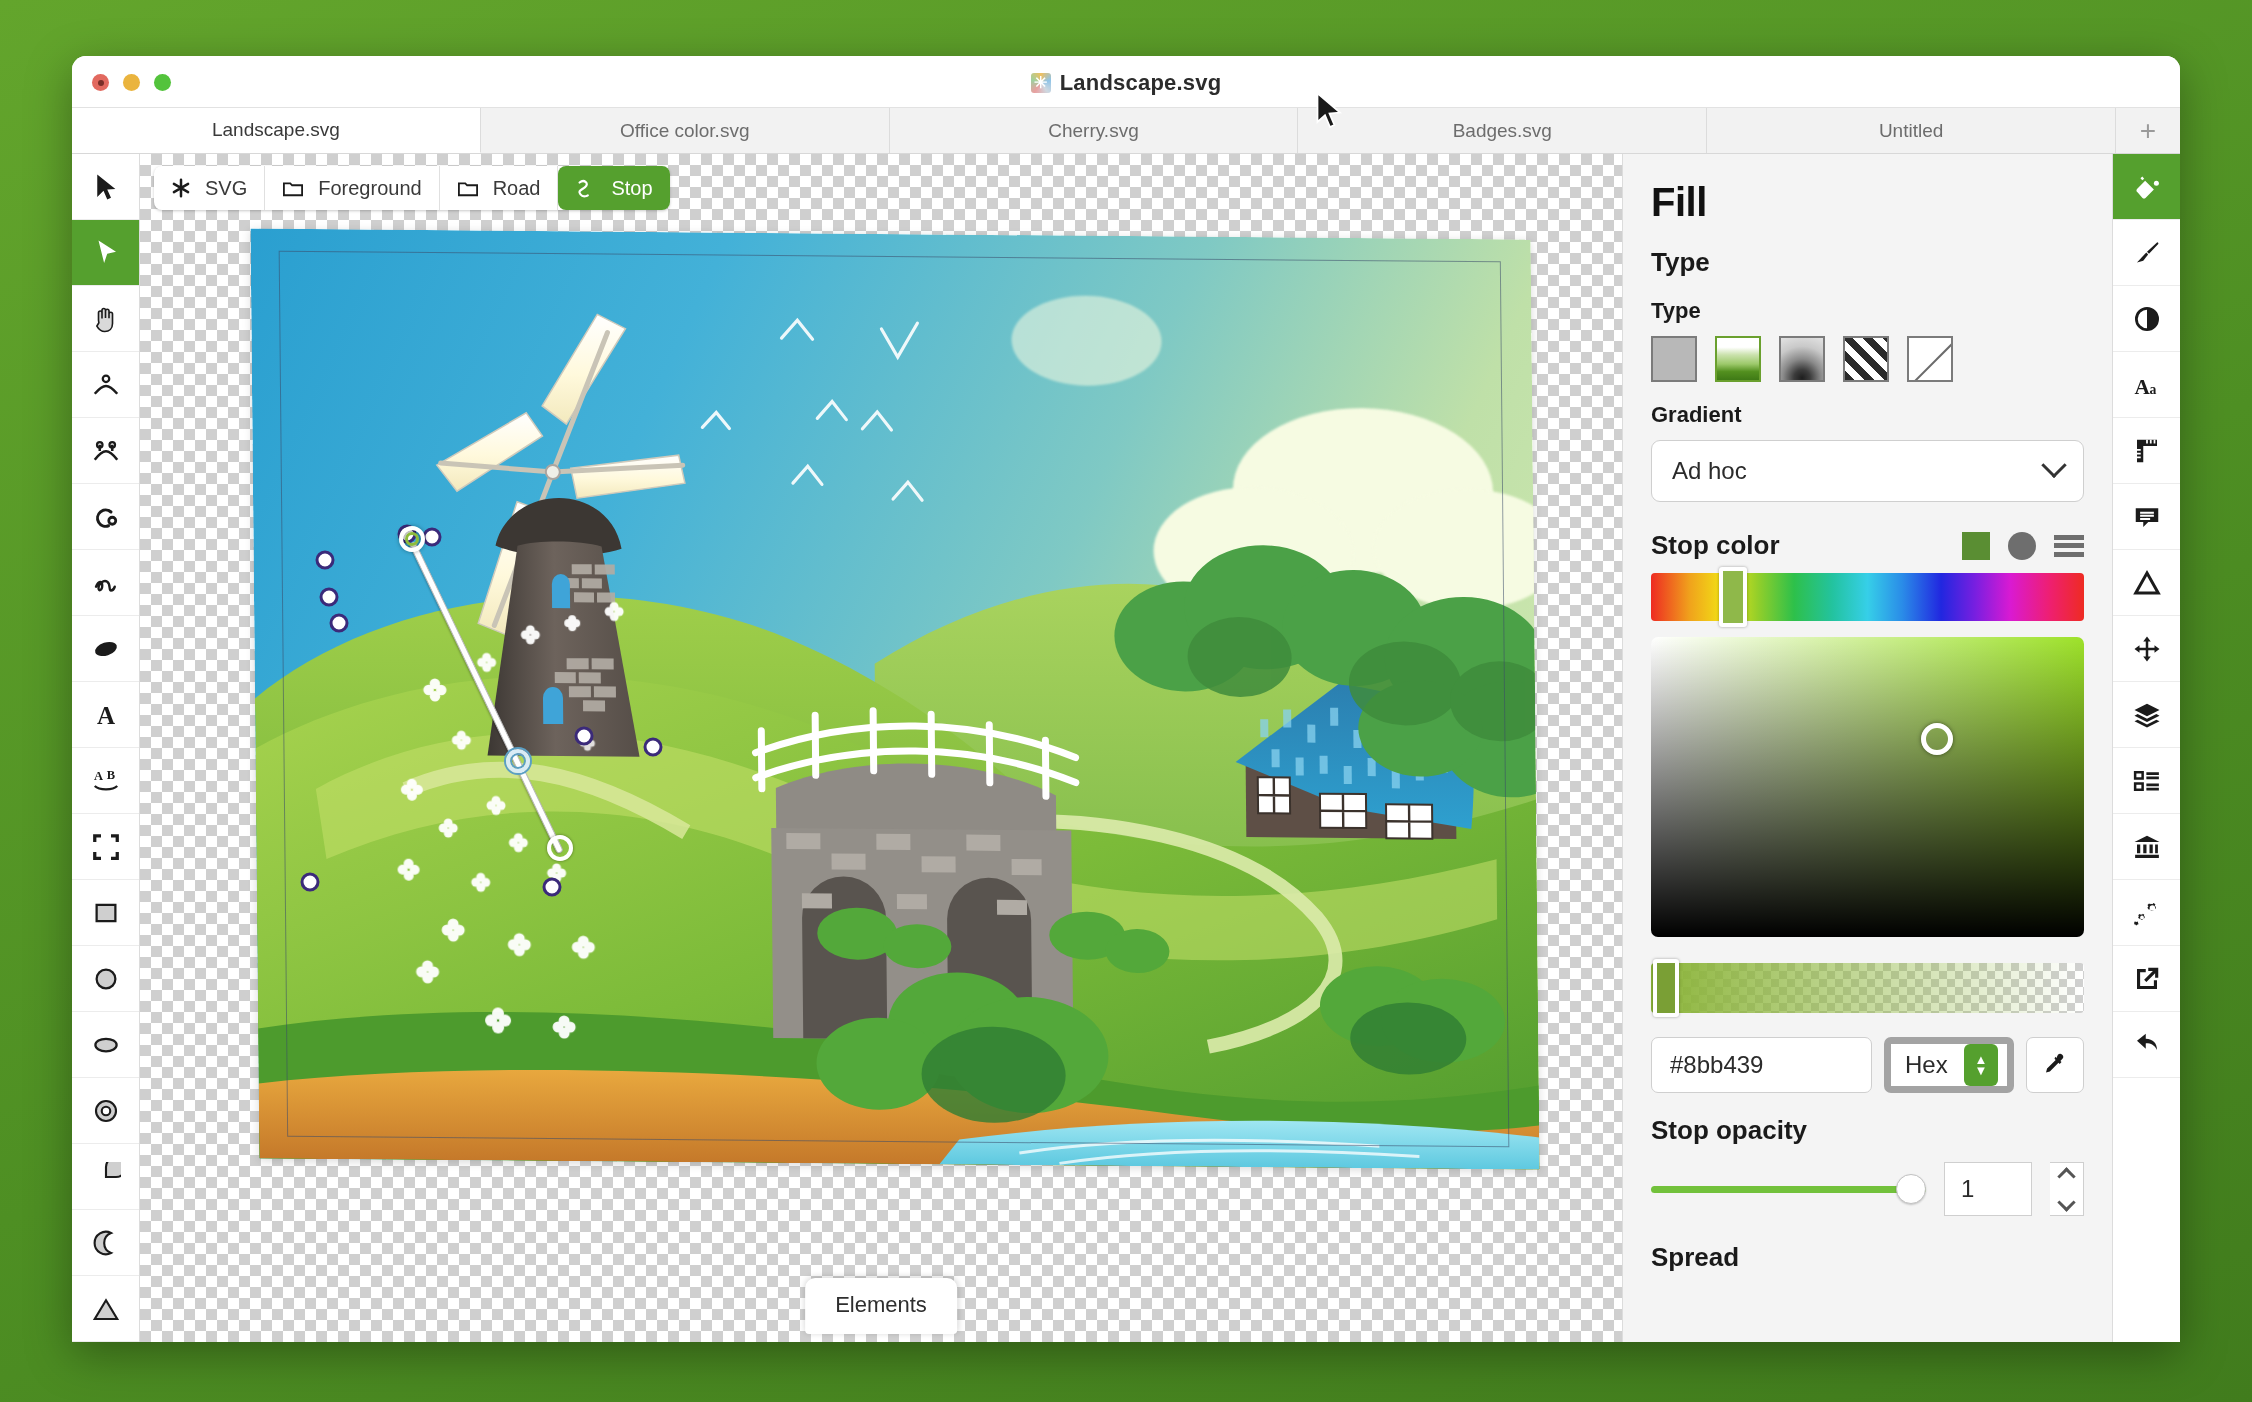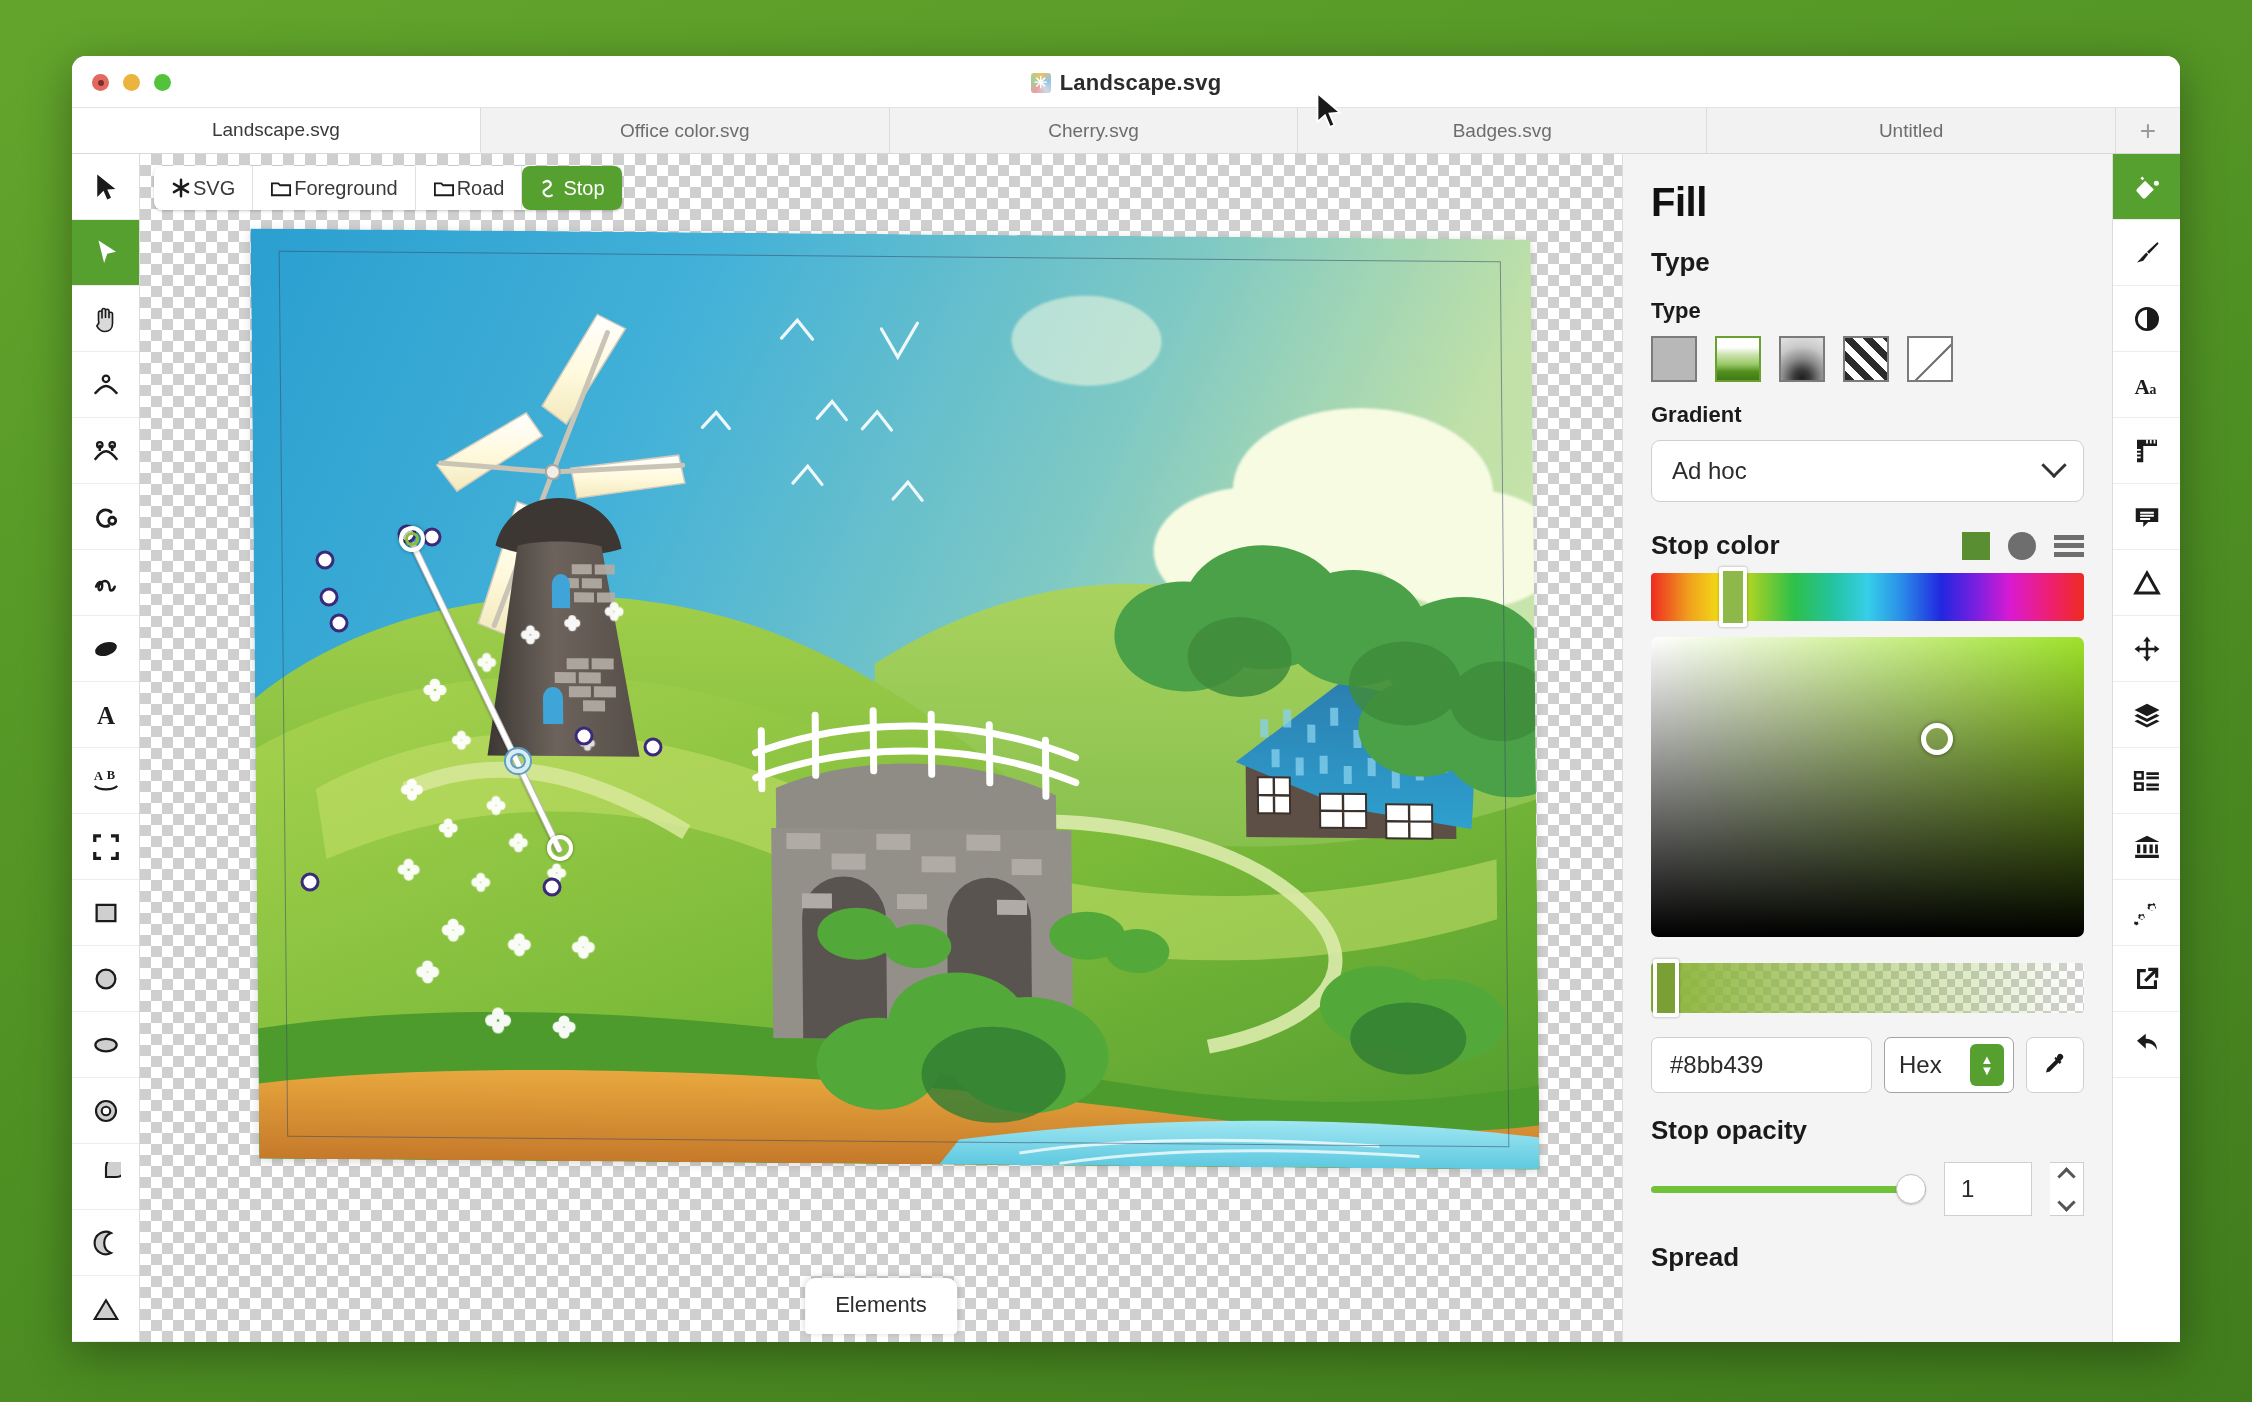--- a/index.html
+++ b/index.html
@@ -115,21 +115,21 @@
     overflow: hidden;
   }
   
   #breadcrumb {
     position:absolute; left:14px; top:12px;
     display:flex; align-items:center; height:44px; z-index:30;
     background:#fff; border-radius:8px;
     box-shadow:0 1px 3px rgba(0,0,0,.22);
   }
   .crumb {
-    display:flex; align-items:center; gap:2px;
+    display:flex; align-items:center; gap:14px;
     padding:0 17px; height:44px;
     font-size:20px; color:#3a3a3a;
     border-right:1px solid #e0e0e0;
     white-space:nowrap;
   }
   .crumb:last-child{ border-right:none; }
   .crumb.active {
     background:#55a02e; color:#fff;
     border-radius:8px; border-right:none;
     font-weight:500;
@@ -277,21 +277,21 @@
 
   #hexrow { display:flex; gap:12px; margin-top:24px; align-items:stretch; }
   #hex-field {
     flex:1 1 auto; height:56px; background:#fff;
     border:1px solid #cfcfcf; border-radius:7px;
     display:flex; align-items:center; padding:0 18px;
     font-size:24px; color:#2b2b2b;
   }
   #hex-mode {
     width:130px; height:56px; background:#fff;
-    border:1px solid #a3a3a3; border-radius:7px;
+    border:7px solid #a3a3a3; border-radius:7px;
     display:flex; align-items:center; gap:9px; padding:0 9px 0 14px;
     font-size:24px; color:#2b2b2b;
   }
   #hex-stepper {
     margin-left:auto; width:34px; height:42px; border-radius:6px;
     background:#55a02e; color:#fff;
     display:flex; flex-direction:column; align-items:center; justify-content:center;
     font-size:13px; line-height:11px;
   }
   #eyedropper {

